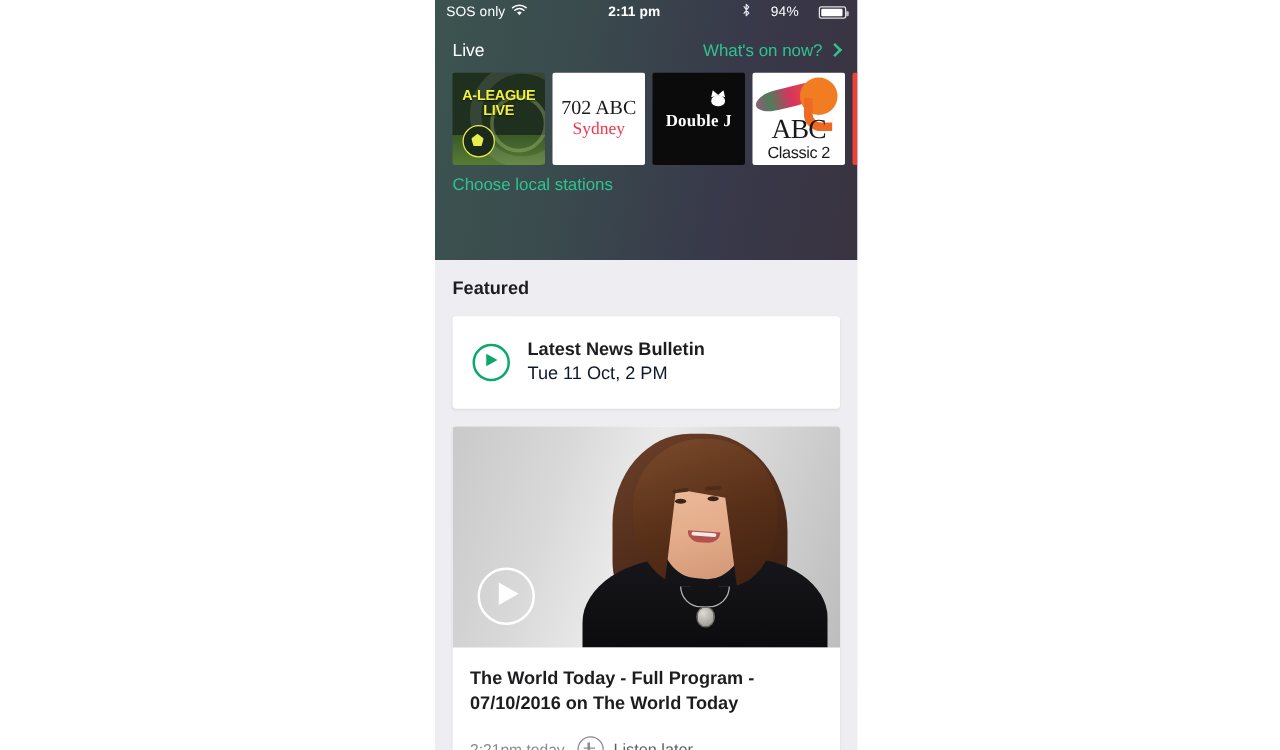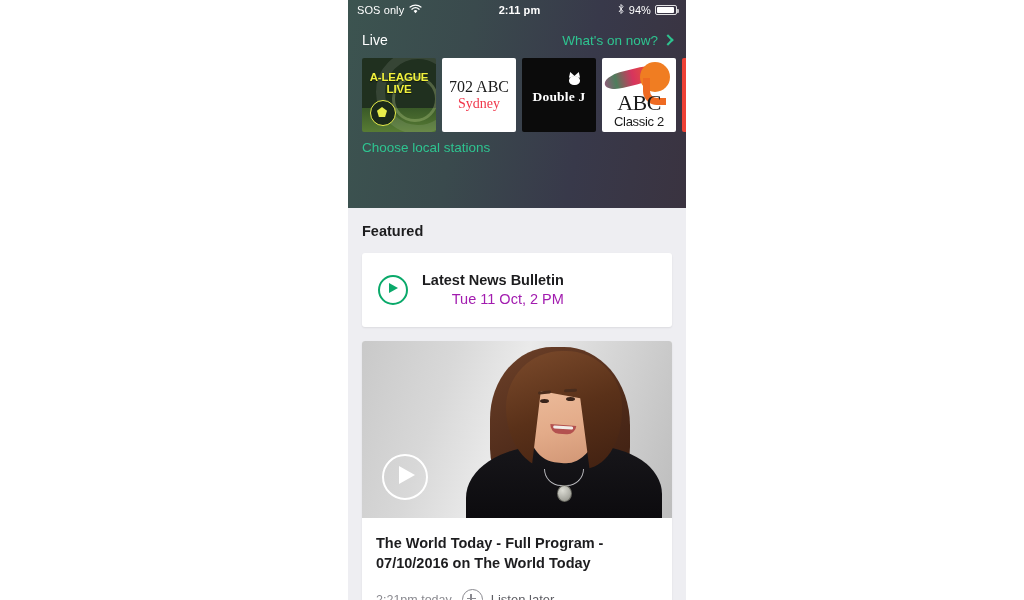--- a/index.html
+++ b/index.html
@@ -39,21 +39,21 @@
     height: 19px;
     display: flex;
     align-items: center;
     padding: 0 9px;
     color: #ffffff;
     font-size: 11px;
     letter-spacing: .1px;
   }
   .sb-left { display: flex; align-items: center; gap: 5px; }
   .sb-center { flex: 1; text-align: center; font-weight: bold; font-size: 11px; }
-  .sb-right { display: flex; align-items: center; gap: 4px; }
+  .sb-right { display: flex; align-items: center; gap: 16px; }
   .wifi-ico { display: inline-block; }
   .bt-ico { display: inline-block; }
   .batt {
     width: 22px; height: 10px;
     border: 1px solid rgba(255,255,255,.85);
     border-radius: 2px;
     position: relative;
     padding: 1px;
     box-sizing: border-box;
   }
@@ -343,23 +343,22 @@
     border-bottom: 5px solid transparent;
   }
   .bulletin-text .bt1 {
     font-size: 14.5px;
     font-weight: bold;
     color: #1d1d1f;
     line-height: 19px;
   }
   .bulletin-text .bt2 {
     font-size: 14.5px;
-    color: #a21caf;
+    color: #0f172a;
     line-height: 19px;
-    text-align: right;
   }
 
   
   .thumb {
     position: relative;
     height: 177px;
     background: linear-gradient(108deg, #c9c9c9 0%, #d8d8d8 26%, #eaeaea 46%, #dcdcdc 62%, #bdbdbd 100%);
     overflow: hidden;
     cursor: pointer;
   }

